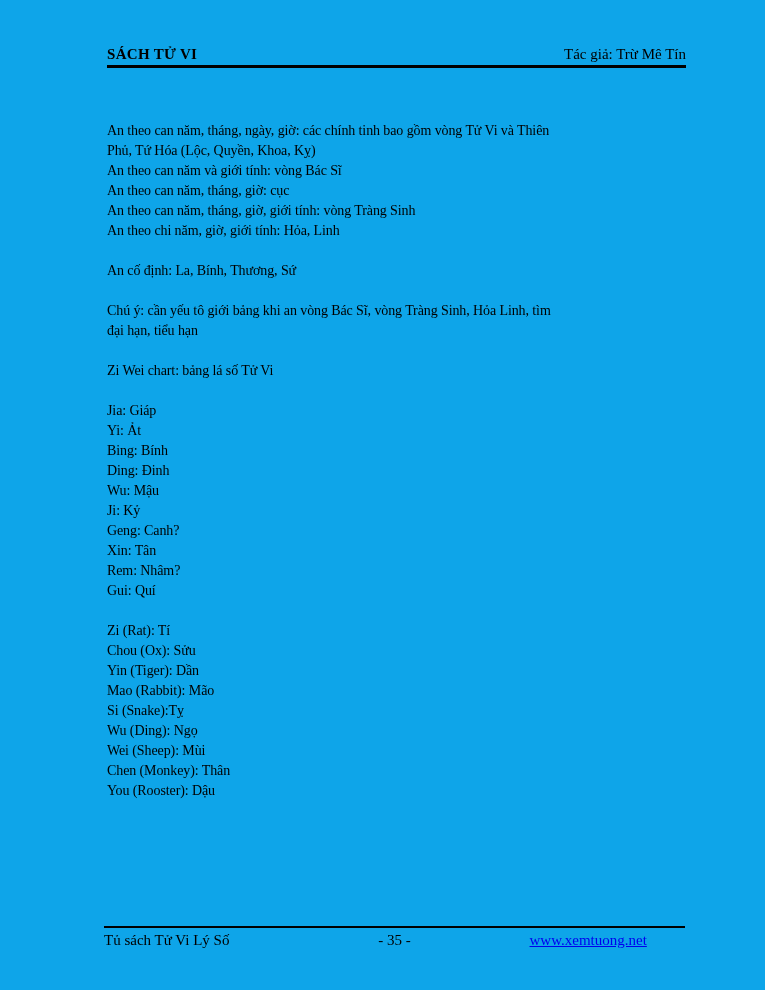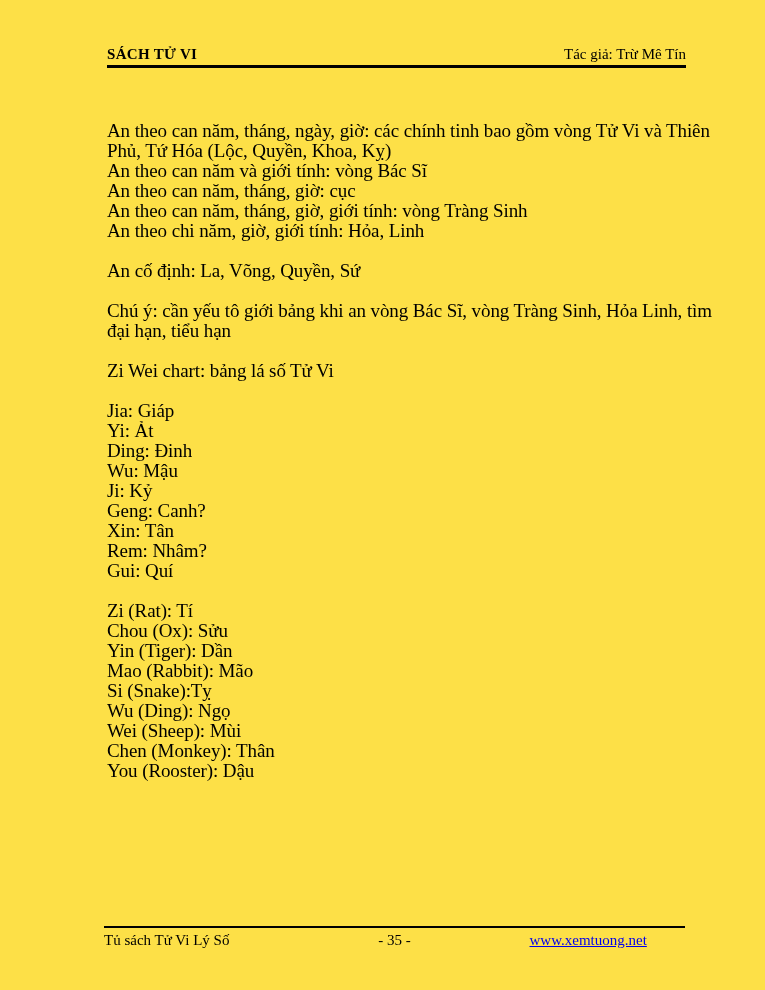--- a/index.html
+++ b/index.html
@@ -1,38 +1,38 @@
 <!DOCTYPE html>
 <html><head>
 <meta charset="utf-8">
 <style>
   html, body { margin:0; padding:0; background:#ffffff; }
   .page {
     position:relative;
     width:765px; height:990px;
-    background:#fde047;
+    background:#0ea5e9;
     font-family:"Liberation Serif", serif;
     color:#000000;
     overflow:hidden;
   }
   
   .header {
     position:absolute; left:107px; top:46px; width:579px;
     display:flex; justify-content:space-between; align-items:flex-end;
     border-bottom:3px solid #000;
     padding-bottom:2px;
     font-size:15px; line-height:17px;
   }
   .book-title { font-weight:bold; letter-spacing:0.3px; }
   .author { font-weight:normal; }
 
   
   .content {
     position:absolute; left:107px; top:121px; width:600px;
-    font-size:19px; letter-spacing:-0.1px;
+    font-size:14px; letter-spacing:-0.1px;
   }
   .line { height:20px; line-height:20px; white-space:nowrap; }
 
   
   .footer {
     position:absolute; left:104px; top:926px; width:581px;
     border-top:2px solid #000;
     padding-top:3px;
     display:flex; align-items:center;
     font-size:15px; line-height:18px;
@@ -54,29 +54,30 @@
   </div>
 
   <div class="content">
     <div class="line">An theo can năm, tháng, ngày, giờ: các chính tinh bao gồm vòng Tử Vi và Thiên</div>
     <div class="line">Phủ, Tứ Hóa (Lộc, Quyền, Khoa, Kỵ)</div>
     <div class="line">An theo can năm và giới tính: vòng Bác Sĩ</div>
     <div class="line">An theo can năm, tháng, giờ: cục</div>
     <div class="line">An theo can năm, tháng, giờ, giới tính: vòng Tràng Sinh</div>
     <div class="line">An theo chi năm, giờ, giới tính: Hỏa, Linh</div>
     <div class="line"></div>
-    <div class="line">An cố định: La, Võng, Quyền, Sứ</div>
+    <div class="line">An cố định: La, Bính, Thương, Sứ</div>
     <div class="line"></div>
     <div class="line">Chú ý: cần yếu tô giới bảng khi an vòng Bác Sĩ, vòng Tràng Sinh, Hỏa Linh, tìm</div>
     <div class="line">đại hạn, tiểu hạn</div>
     <div class="line"></div>
     <div class="line">Zi Wei chart: bảng lá số Tử Vi</div>
     <div class="line"></div>
     <div class="line">Jia: Giáp</div>
     <div class="line">Yi: Ảt</div>
+    <div class="line">Bing: Bính</div>
     <div class="line">Ding: Đinh</div>
     <div class="line">Wu: Mậu</div>
     <div class="line">Ji: Kỷ</div>
     <div class="line">Geng: Canh?</div>
     <div class="line">Xin: Tân</div>
     <div class="line">Rem: Nhâm?</div>
     <div class="line">Gui: Quí</div>
     <div class="line"></div>
     <div class="line">Zi (Rat): Tí</div>
     <div class="line">Chou (Ox): Sửu</div>

